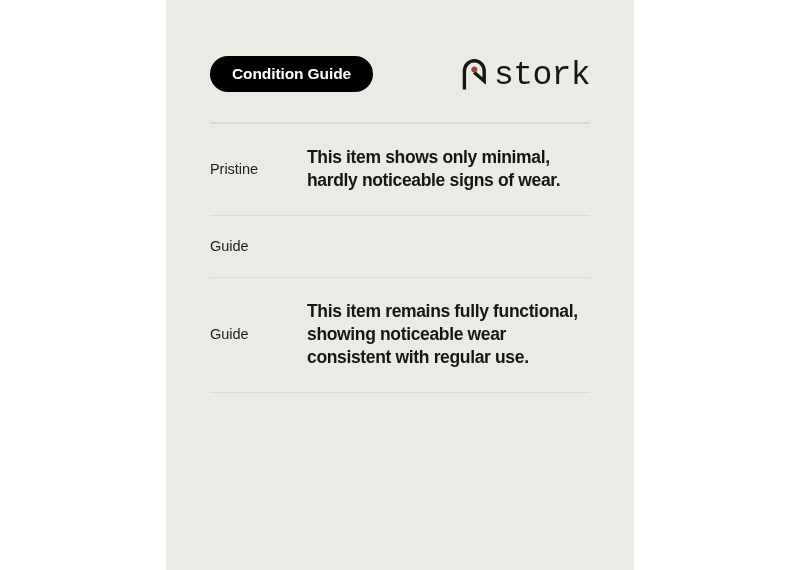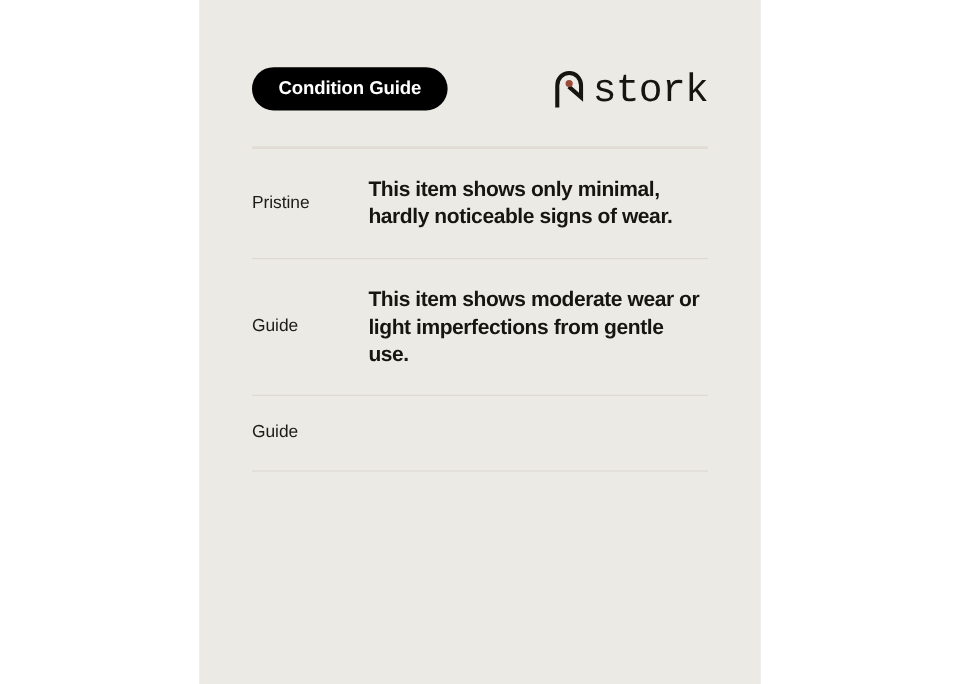--- a/index.html
+++ b/index.html
@@ -154,26 +154,26 @@
 
       <div class="guide-row">
         <div class="row-label">Pristine</div>
         <div class="row-desc">This item shows only minimal, hardly noticeable signs of wear.</div>
       </div>
 
       <div class="divider"></div>
 
       <div class="guide-row">
         <div class="row-label">Guide</div>
-        <div class="row-desc">This item shows moderate wear or light imperfections from gentle use.</div>
       </div>
 
       <div class="divider"></div>
 
       <div class="guide-row">
         <div class="row-label">Guide</div>
+        <div class="row-desc">This item remains fully functional, showing noticeable wear consistent with regular use.</div>
       </div>
 
       <div class="divider"></div>
 
     </div>
   </div>
 </div>
 
 </body></html>

